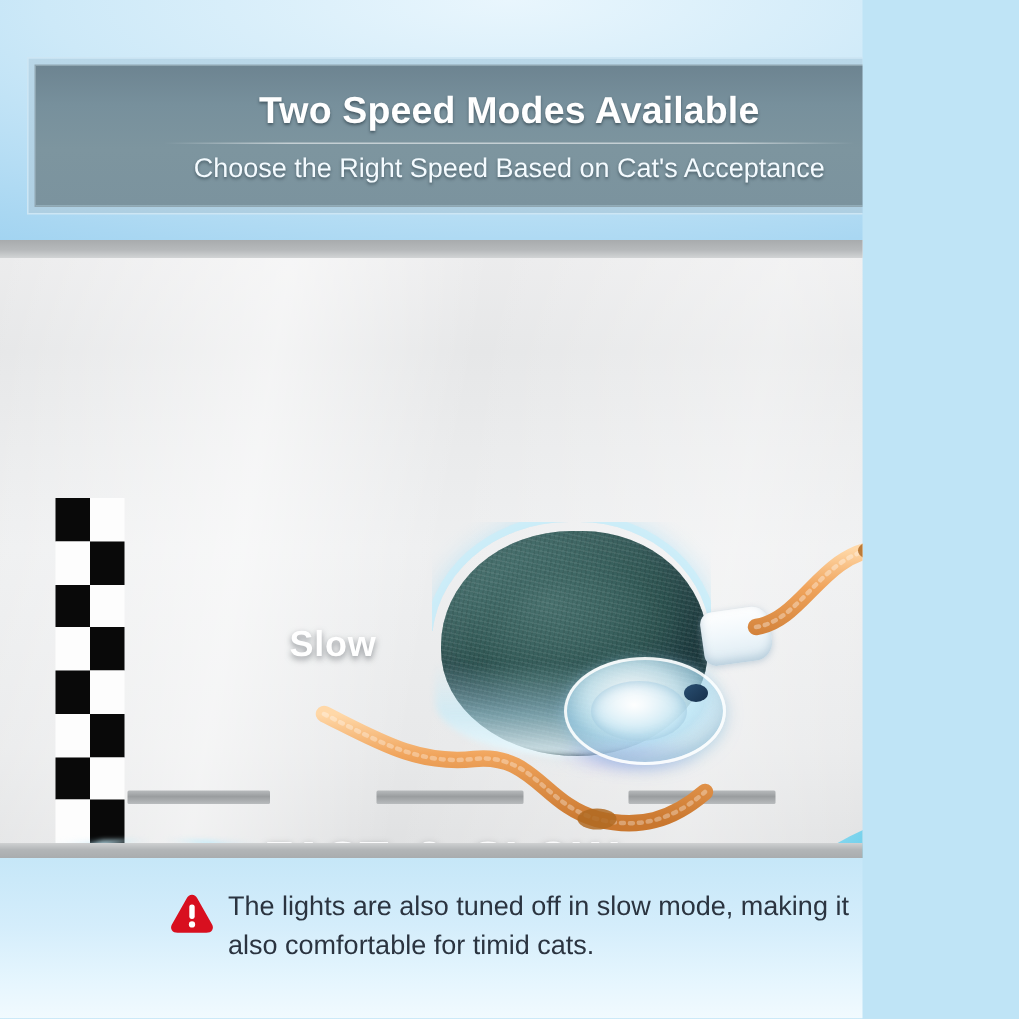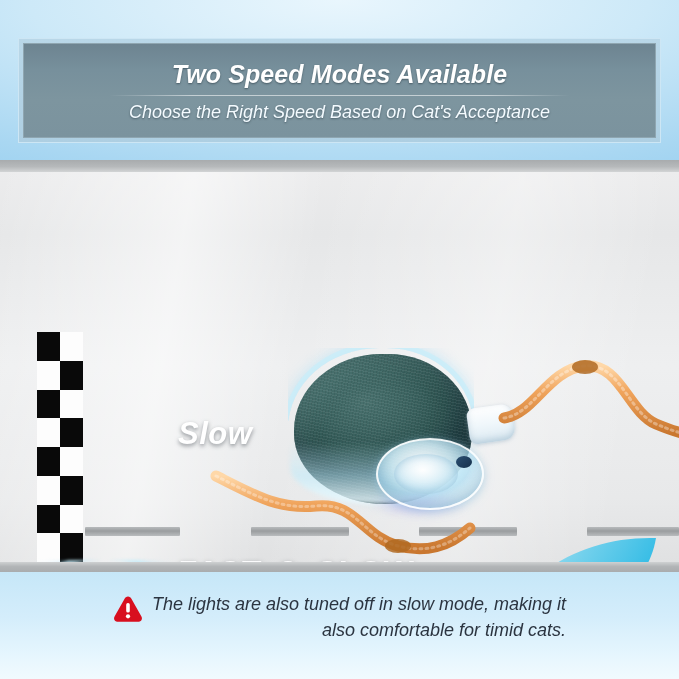--- a/index.html
+++ b/index.html
@@ -1,21 +1,21 @@
 <!DOCTYPE html>
 <html><head>
 <meta charset="utf-8">
 <style>
   html,body{margin:0;padding:0;}
   body{
     width:679px;height:679px;overflow:hidden;
     font-family:"Liberation Sans", sans-serif;
     background:#bfe4f6;
   }
-  #stage{position:relative;width:679px;height:679px;overflow:hidden;font-style:italic;}
+  #stage{position:relative;width:575px;height:679px;overflow:hidden;}
 
   
   .header-zone{
     position:absolute;left:0;top:0;width:679px;height:160px;
     background:
       radial-gradient(120% 150% at 50% 0%, #e9f6fd 0%, #cde9f8 38%, #a9d7f2 72%, #8ecbee 100%);
   }
   .header-frame{
     position:absolute;left:18px;top:38px;width:643px;height:105px;
     background:linear-gradient(180deg,#b9d7e8 0%,#aecfe2 100%);
@@ -70,22 +70,22 @@
   }
 
   
   .flag{position:absolute;left:37px;top:172px;width:46px;height:230px;}
   .flag-cell{position:absolute;width:23px;height:28.75px;}
   .flag-cell.b{background:#090909;}
   .flag-cell.w{background:#fdfdfd;}
 
   
   .label-slow{
-    position:absolute;left:178px;top:256px;
-    font-size:31px;font-weight:bold;color:#ffffff;
+    position:absolute;left:193px;top:256px;
+    font-size:24px;font-weight:bold;color:#ffffff;
     text-shadow:0 2px 4px rgba(110,115,120,.75);
     letter-spacing:.5px;
   }
   .label-fast{
     position:absolute;left:176px;top:394px;
     font-size:32px;font-weight:bold;color:#fbfbfc;
     text-shadow:0 2px 5px rgba(120,124,128,.8);
     letter-spacing:.4px;white-space:nowrap;
   }
 
@@ -169,21 +169,21 @@
   }
   .footer-row{
     position:absolute;left:0;top:20px;width:679px;
     display:flex;align-items:flex-start;justify-content:center;
   }
   .warn-icon{
     flex:0 0 auto;width:30px;height:28px;margin-right:9px;margin-top:3px;position:relative;
   }
   .warn-icon svg{display:block;}
   .footer-text{
-    max-width:556px;text-align:right;color:#2b3440;font-size:18px;line-height:1.42;
+    max-width:556px;text-align:left;color:#2b3440;font-size:18px;line-height:1.42;
   }
   .footer-text .l2{display:block;}
 </style>
 </head>
 <body>
 
 <div id="stage">
 
   <div class="header-zone">
     <div class="header-frame">

